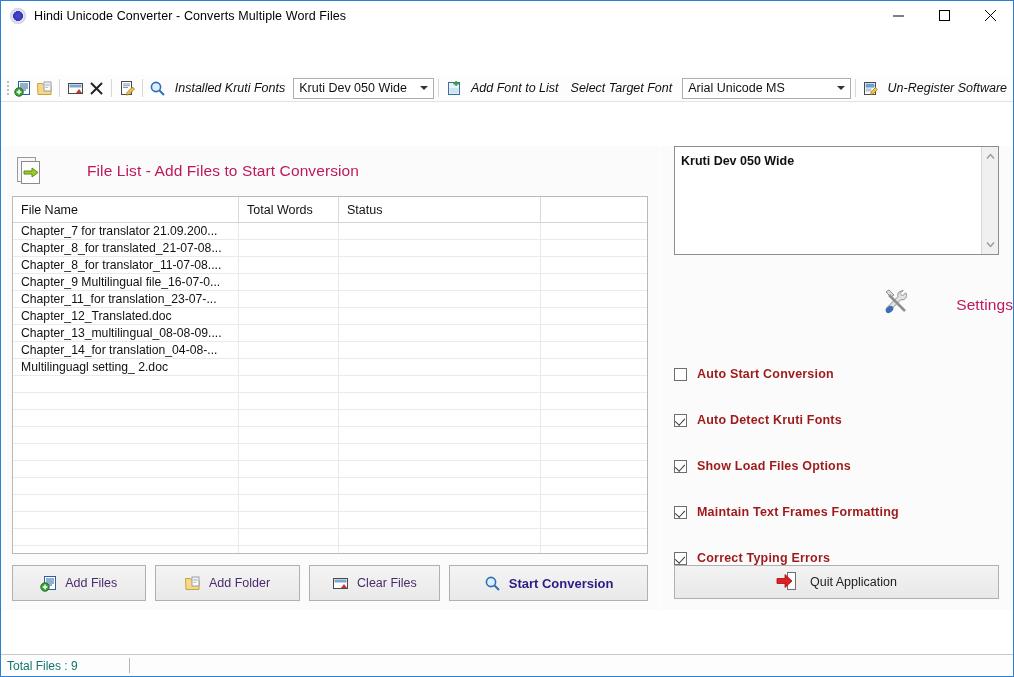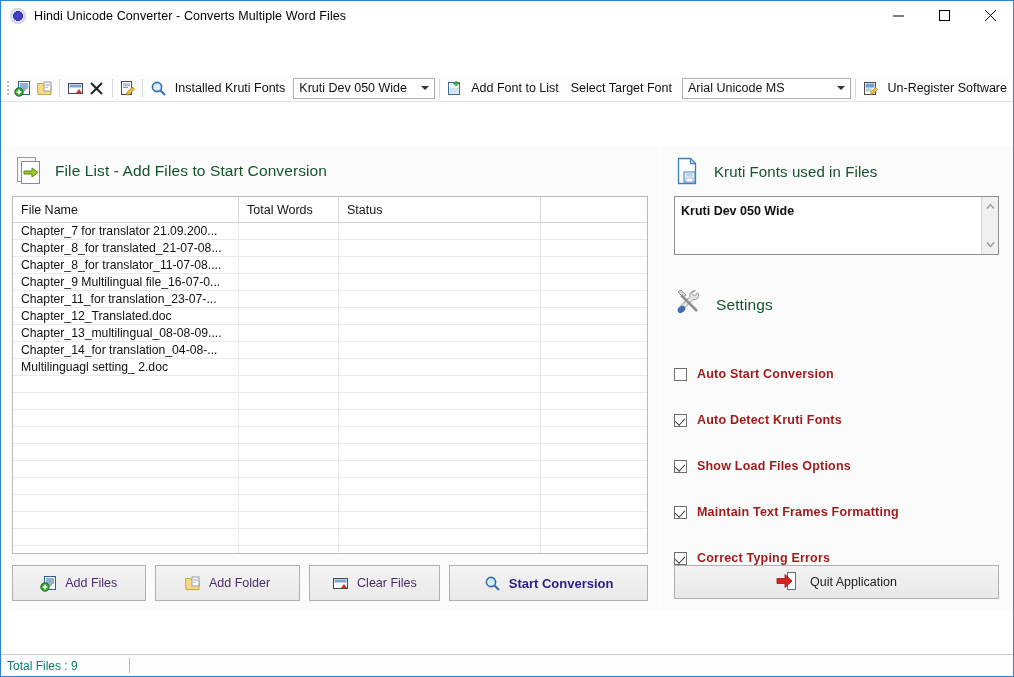--- a/index.html
+++ b/index.html
@@ -53,21 +53,21 @@
     display: flex; align-items: center;
     border-bottom: 1px solid #e3e3e3;
     font-size: 12.5px; color: #111;
     padding-left: 3px;
   }
   .grip { width: 8px; height: 22px; display: flex; flex-direction: column;
           justify-content: center; align-items: center; gap: 2px; }
   .grip i { width: 2px; height: 2px; background: #a7a7a7; display: block; border-radius: 50%;}
   .tb-icon { width: 22px; height: 22px; display: flex; align-items: center; justify-content: center; }
   .tb-sep { width: 1px; height: 18px; background: #d8d8d8; margin: 0 4px; }
-  .tb-label { padding: 0 6px; white-space: nowrap; }
+  .tb-label { padding: 0 6px; white-space: nowrap; font-style: italic; }
   .combo {
     height: 21px; background: #fff; border: 1px solid #aeaeae;
     display: flex; align-items: center; position: relative;
     font-size: 12.5px; color: #111; padding: 0 18px 0 5px;
     white-space: nowrap;
   }
   .combo .caret {
     position: absolute; right: 5px; top: 50%; margin-top: -2px;
     width: 0; height: 0; border-left: 4px solid transparent;
     border-right: 4px solid transparent; border-top: 4px solid #333;
@@ -79,21 +79,21 @@
   .body { flex: 1 1 auto; display: flex; min-height: 0; background: #fbfbfb; }
   .left-pane {
     width: 659px; flex: 0 0 659px; display: flex; flex-direction: column;
     background: #fbfbfb; border-right: 1px solid #ffffff;
   }
   .right-pane { flex: 1 1 auto; display: flex; flex-direction: column; background: #fbfbfb; }
 
   
   .sec-head { display: flex; align-items: center; padding: 10px 0 10px 14px; }
   .sec-head .glyph { margin-right: 12px; display: flex; align-items: center; }
-  .sec-title { font-size: 15.5px; color: #14532d; letter-spacing: .1px; }
+  .sec-title { font-size: 15.5px; color: #be185d; letter-spacing: .1px; margin-left: 32px; }
   .sec-title.small { font-size: 15px; }
 
   
   .grid-wrap {
     margin: 0 11px 0 11px;
     border: 1px solid #b9b9b9; background: #fff;
     flex: 1 1 auto; display: flex; flex-direction: column; min-height: 0;
     overflow: hidden;
   }
   .grid-head {
@@ -141,21 +141,21 @@
   .fontlist .items { flex: 1 1 auto; padding: 6px 0 0 6px; }
   .fontitem { font-size: 12.5px; font-weight: bold; color: #111; line-height: 16px; }
   .vsb {
     width: 17px; flex: 0 0 17px; background: #f0f0f0;
     border-left: 1px solid #d6d6d6;
     display: flex; flex-direction: column; justify-content: space-between;
     align-items: center; padding: 3px 0;
   }
   .vsb .arr { width: 15px; height: 13px; display: flex; align-items: center; justify-content: center; }
 
-  .settings-head { display: flex; align-items: center; padding: 34px 0 6px 14px; }
+  .settings-head { display: flex; align-items: center; padding: 34px 0 6px 14px; justify-content: flex-end; }
   .settings-head .glyph { margin-right: 12px; }
 
   .checks { padding: 8px 0 0 14px; }
   .chkrow { display: flex; align-items: flex-end; height: 46px; }
   .chkbox {
     width: 13px; height: 13px; border: 1px solid #6e6e6e; background: #fff;
     margin-right: 10px; position: relative; flex: 0 0 13px;
   }
   .chkbox.on::after {
     content: ""; position: absolute; left: 2px; top: 1px;
@@ -552,32 +552,20 @@
               <line x1="10.5" y1="10.5" x2="15" y2="15" stroke="#2e6fb5" stroke-width="2"></line>
             </svg>
           </span>
           <span class="lbl">Start Conversion</span>
         </div>
       </div>
     </div>
 
     <div class="right-pane">
 
-      <div class="sec-head">
-        <span class="glyph">
-          <svg width="28" height="30" viewBox="0 0 28 30">
-            <path d="M4.5 2.5h12l5 5v20h-17z" fill="#fdfdfd" stroke="#3d7fc4" stroke-width="1.3"></path>
-            <path d="M16.5 2.5v5h5" fill="none" stroke="#3d7fc4" stroke-width="1.3"></path>
-            <rect x="10" y="16" width="11" height="10" fill="#e8eff6" stroke="#3d7fc4"></rect>
-            <rect x="12.5" y="16.5" width="6" height="4" fill="#bcd2e6"></rect>
-            <rect x="12" y="22" width="7" height="4" fill="#fff" stroke="#7fa3c4" stroke-width=".7"></rect>
-          </svg>
-        </span>
-        <span class="sec-title small">Kruti Fonts used in Files</span>
-      </div>
 
       <div class="fontlist">
         <div class="items" id="font-items">
             <div class="fontitem">Kruti Dev 050 Wide</div>
           </div>
         <div class="vsb">
           <span class="arr">
             <svg width="9" height="7" viewBox="0 0 9 7">
                 <path d="M1 5.5L4.5 1.5 8 5.5" fill="none" stroke="#9a9a9a" stroke-width="1.4"></path>
               </svg>

